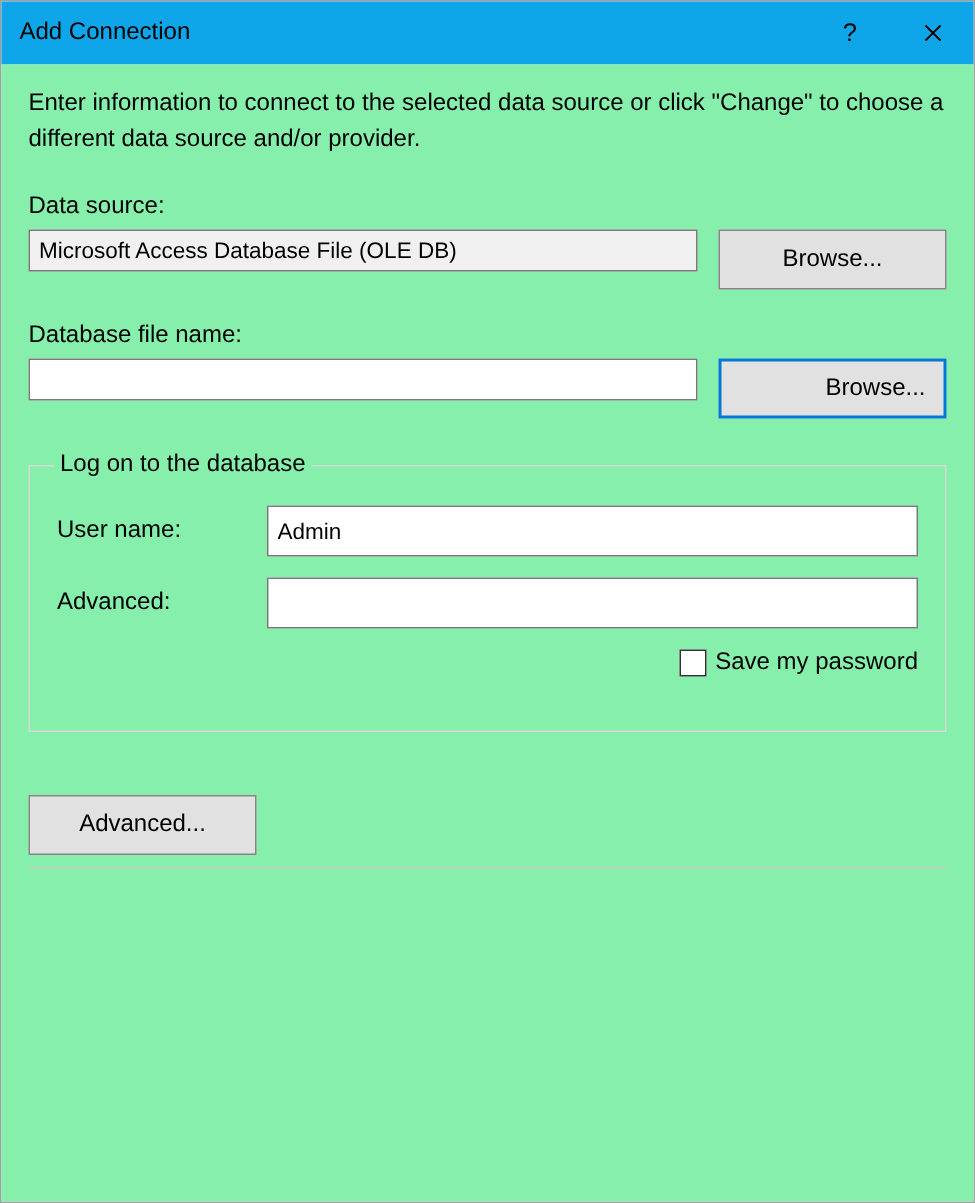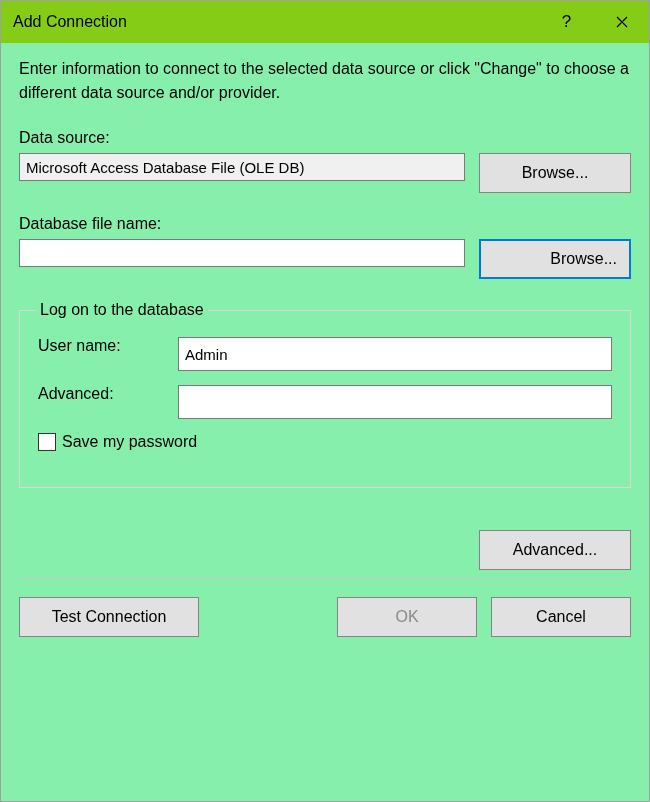--- a/index.html
+++ b/index.html
@@ -16,21 +16,21 @@
     border: 1px solid #a0a0a0;
     background: #fff;
     display: flex;
     flex-direction: column;
   }
   .titlebar {
     height: 42px;
     display: flex;
     align-items: center;
     padding: 0 0 0 12px;
-    background: #84cc16;
+    background: #0ea5e9;
   }
   .titlebar .title {
     flex: 1;
     font-size: 16px;
   }
   .titlebar .tb-btn {
     width: 55px;
     height: 42px;
     display: flex;
     align-items: center;
@@ -97,49 +97,52 @@
     padding: 18px 18px 36px 18px;
   }
   fieldset.groupbox legend {
     padding: 0 4px;
     font-size: 16px;
     color: #000;
     margin-left: -2px;
   }
   .form-row {
     display: flex;
+    align-items: center;
     margin-bottom: 14px;
   }
   .form-row .fl {
     width: 140px;
     font-size: 16px;
   }
   .form-row .fi {
     flex: 1;
   }
   .form-row input.textfield {
     width: 100%;
     height: 34px;
   }
   .checkbox-row {
     display: flex;
     align-items: center;
+    margin-left: 140px;
     gap: 6px;
     font-size: 16px;
+    justify-content: flex-end;
   }
   .checkbox {
     width: 18px;
     height: 18px;
     border: 1px solid #333;
     background: #fff;
     display: inline-block;
   }
   .adv-row {
     display: flex;
-    justify-content: flex-end;
+    justify-content: flex-start;
     margin-top: 42px;
     margin-bottom: 8px;
   }
   .divider {
     border: none;
     border-top: 1px solid #c8c8c8;
     margin: 0 0 0 0;
   }
   .footer {
     display: flex;
@@ -198,20 +201,14 @@
         <span>Save my password</span>
       </div>
     </fieldset>
 
     <div class="adv-row">
       <button class="btn">Advanced...</button>
     </div>
 
     <hr class="divider">
 
-    <div class="footer">
-      <button class="btn wide">Test Connection</button>
-      <div class="spacer"></div>
-      <button class="btn disabled" disabled="">OK</button>
-      <button class="btn">Cancel</button>
-    </div>
   </div>
 </div>
 
 </body></html>

